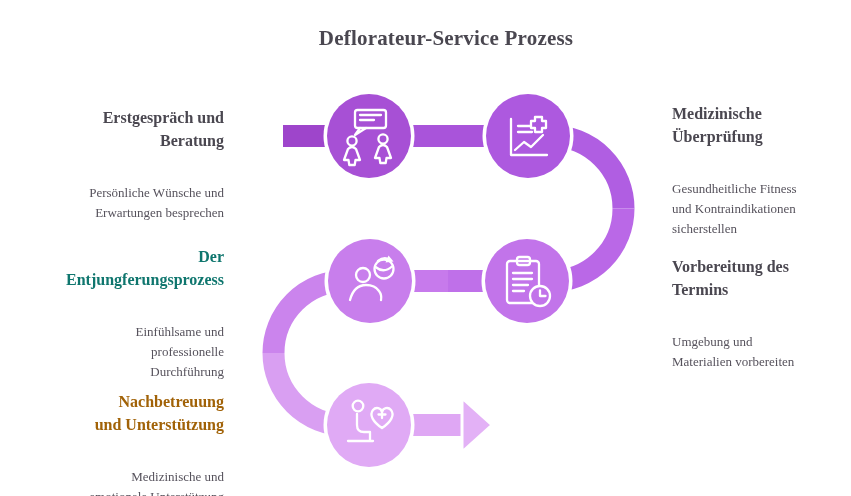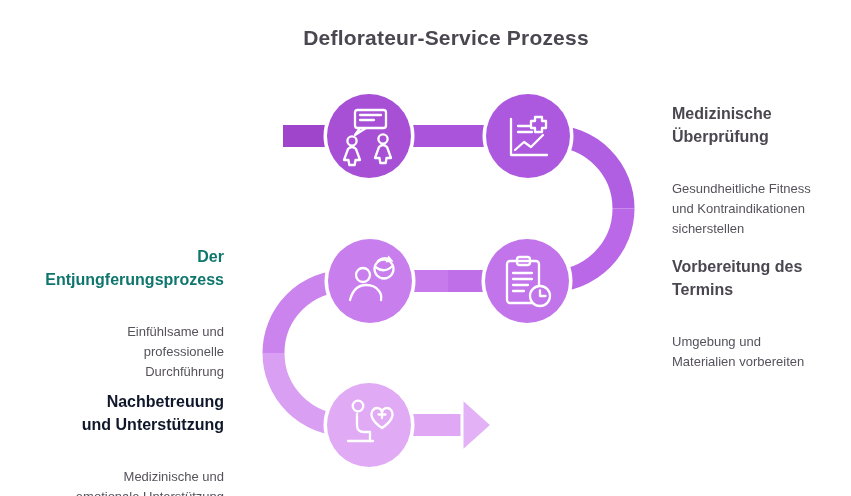--- a/index.html
+++ b/index.html
@@ -1,17 +1,17 @@
 <!DOCTYPE html>
 <html><head>
 <meta charset="utf-8">
 <style>
   html,body{margin:0;padding:0;}
   body{width:851px;height:496px;background:#ffffff;font-family:"Liberation Sans",sans-serif;position:relative;overflow:hidden;}
-  .stage{position:absolute;inset:0;width:717px;height:496px;}
+  .stage{position:absolute;inset:0;width:717px;height:496px;font-family:Liberation Serif, serif;}
   .flow-svg{position:absolute;left:0;top:0;}
   .title{position:absolute;left:96px;top:26px;width:700px;text-align:center;
          font-size:21px;font-weight:bold;letter-spacing:.2px;white-space:pre-line;}
   .tblock{position:absolute;white-space:pre-line;}
   .tblock h3{margin:0;font-size:16px;line-height:23px;font-weight:bold;white-space:pre-line;}
   .tblock p{margin:13px 0 0 0;font-size:13px;line-height:20px;white-space:pre-line;}
   .left-col{left:14px;width:210px;text-align:right;}
   .right-col{left:672px;width:178px;text-align:left;}
   .b-l1{top:88px;} .b-l2{top:227px;} .b-l3{top:372px;}
   .b-r1{top:84px;} .b-r2{top:237px;}
@@ -88,29 +88,35 @@
       <path d="M 13 3 C 4 -3 0 -10 4 -15 C 7 -18.5 12 -17 13 -13 C 14 -17 19 -18.5 22 -15 C 26 -10 22 -3 13 3 Z"></path>
       <path d="M 9.5 -10.5 H 16.5 M 13 -14 V -7"></path>
       <circle cx="-11" cy="-19" r="5.3"></circle>
       <path d="M -12 -11 V 0 Q -12 7 -5 7 H 1 V 15"></path>
       <path d="M -21 16 H 4"></path>
     </g>
   </svg>
 
   <div class="title" style="color: rgb(74, 71, 80);">Deflorateur-Service Prozess</div>
 
+  <div class="tblock left-col b-l1">
+    <h3 style="color: rgb(74, 71, 80);">Erstgespräch und
+Beratung</h3>
+    <p style="color: rgb(86, 82, 92);">Persönliche Wünsche und
+Erwartungen besprechen</p>
+  </div>
   <div class="tblock left-col b-l2">
     <h3 style="color: #0f766e;">Der
 Entjungferungsprozess</h3>
     <p style="color: rgb(86, 82, 92); text-align: right;">Einfühlsame und
 professionelle
 Durchführung</p>
   </div>
   <div class="tblock left-col b-l3">
-    <h3 style="color: #0f172a;">Nachbetreuung
+    <h3 style="color: #a16207;">Nachbetreuung
 und Unterstützung</h3>
     <p style="color: rgb(86, 82, 92);">Medizinische und
 emotionale Unterstützung
 bieten</p>
   </div>
 
   <div class="tblock right-col b-r2">
     <h3 style="color: rgb(74, 71, 80);">Vorbereitung des
 Termins</h3>
     <p style="color: rgb(86, 82, 92);">Umgebung und

